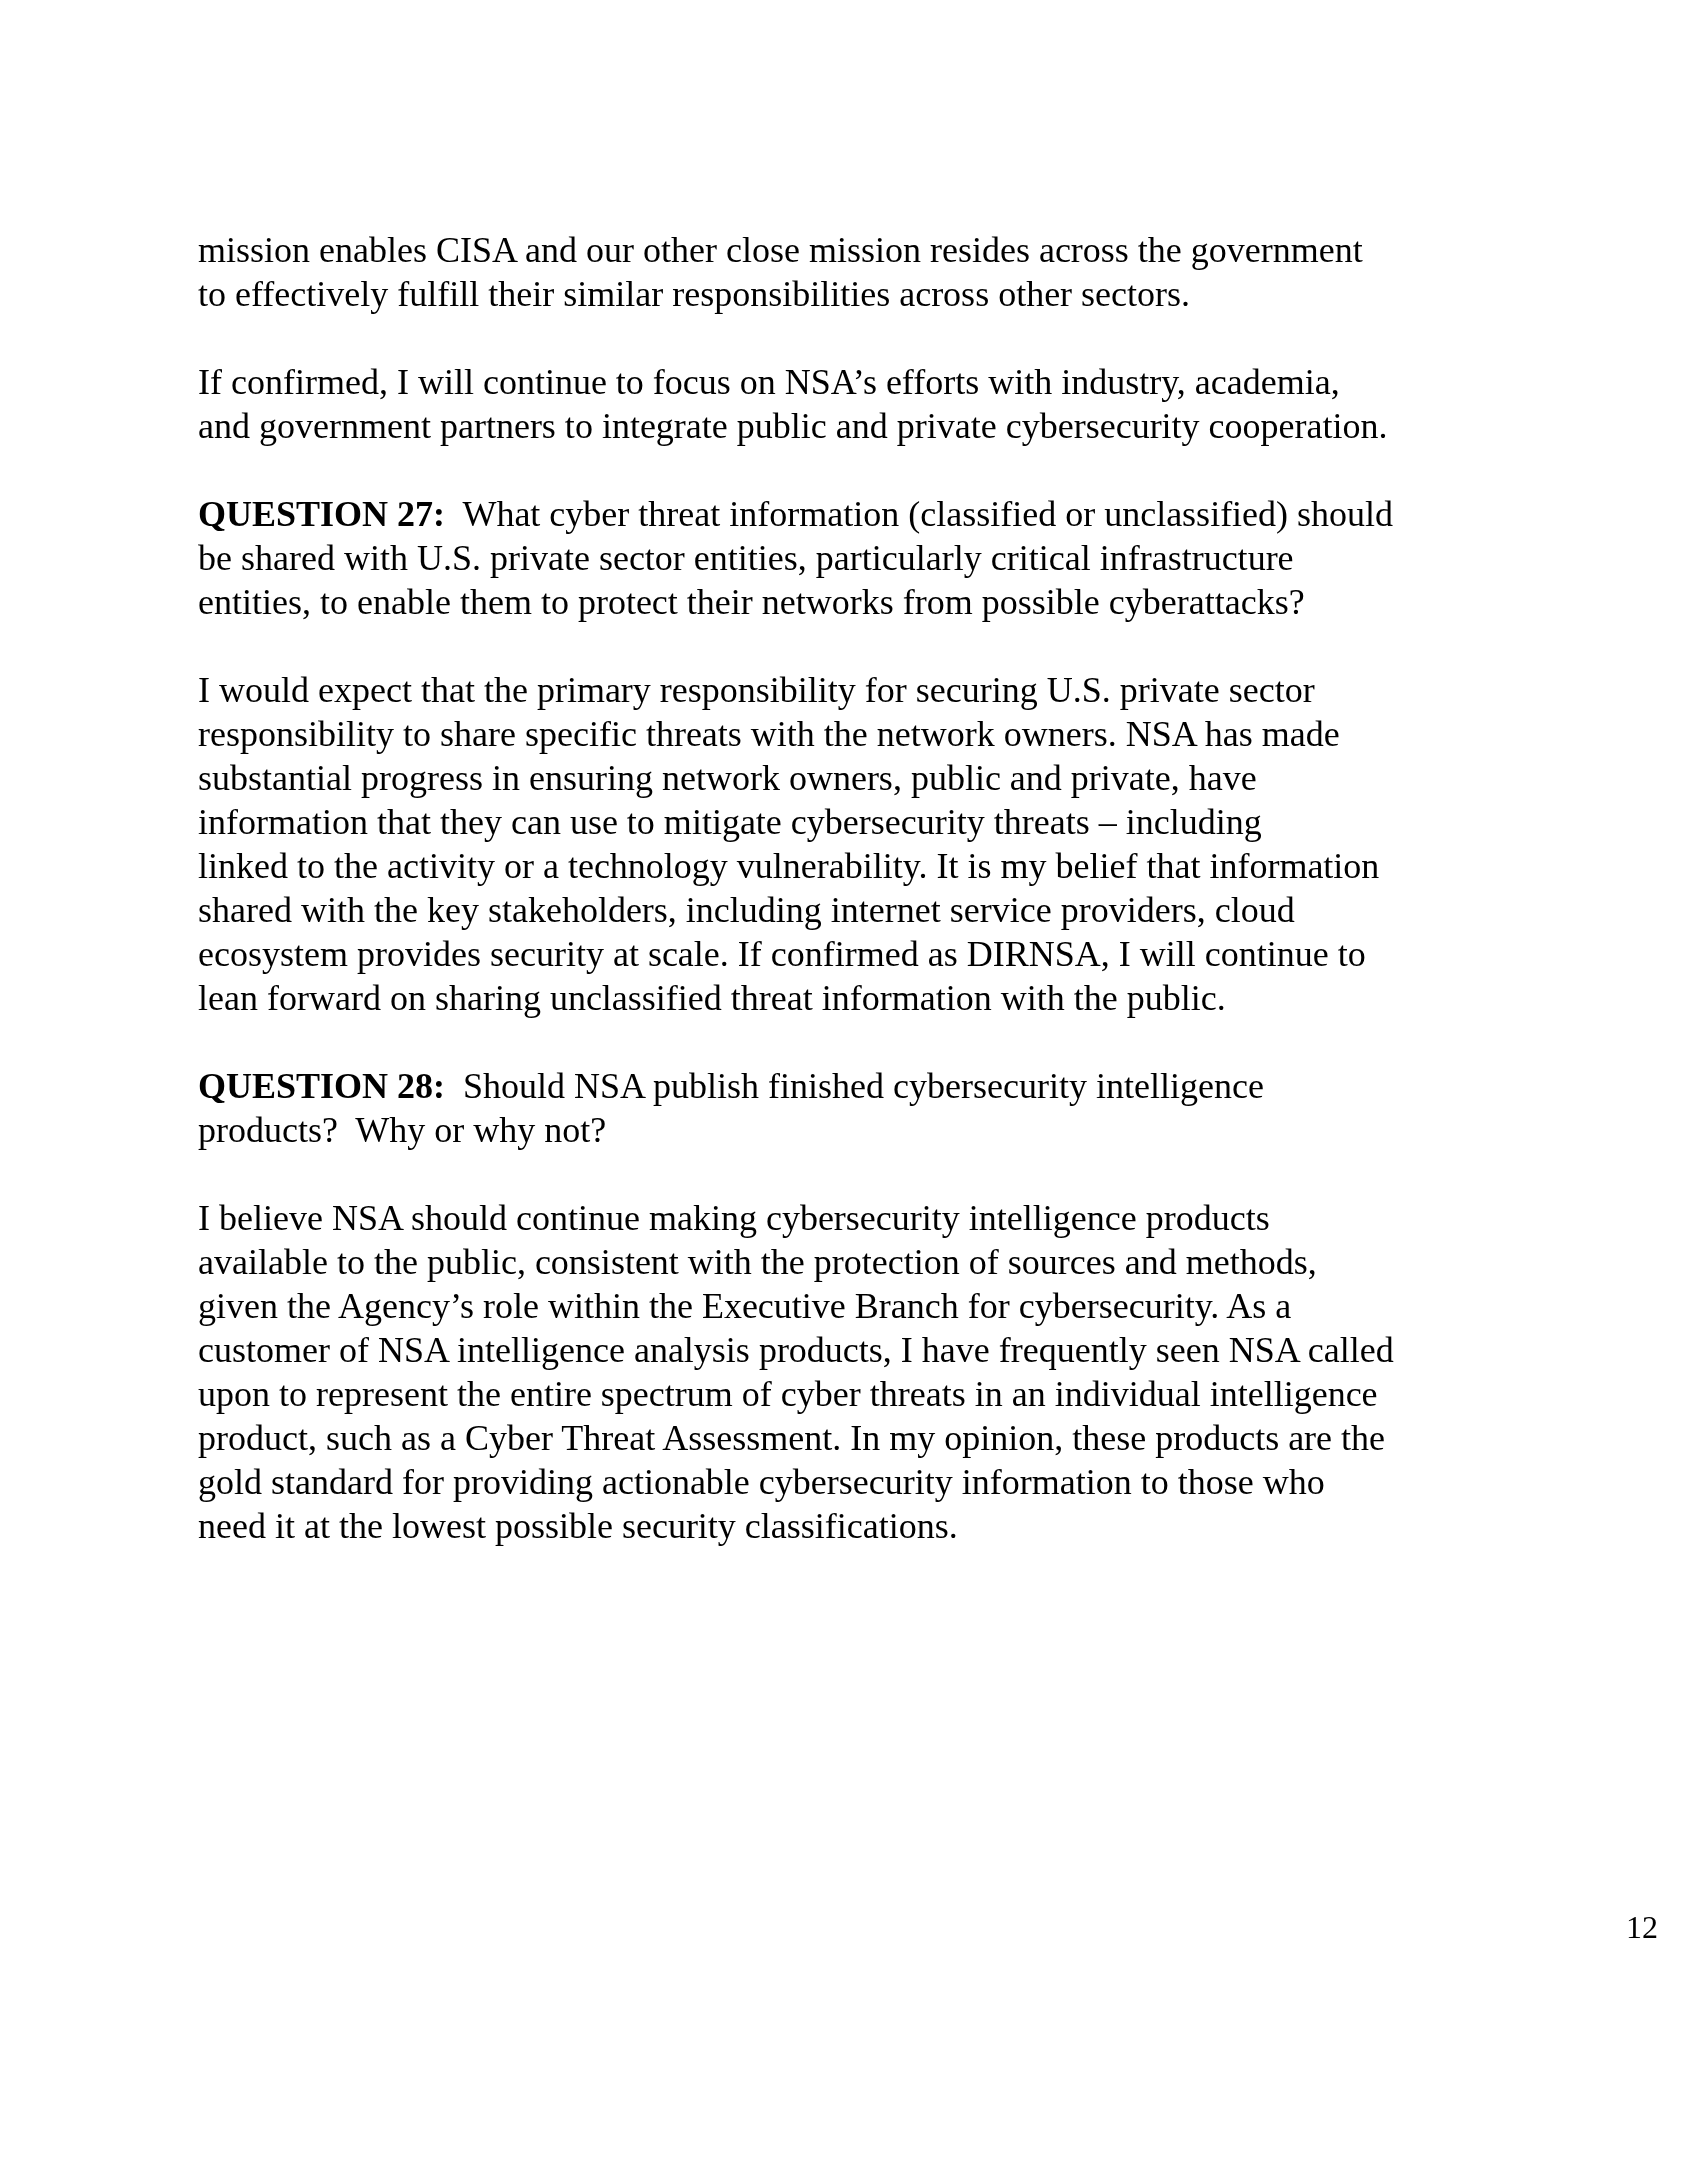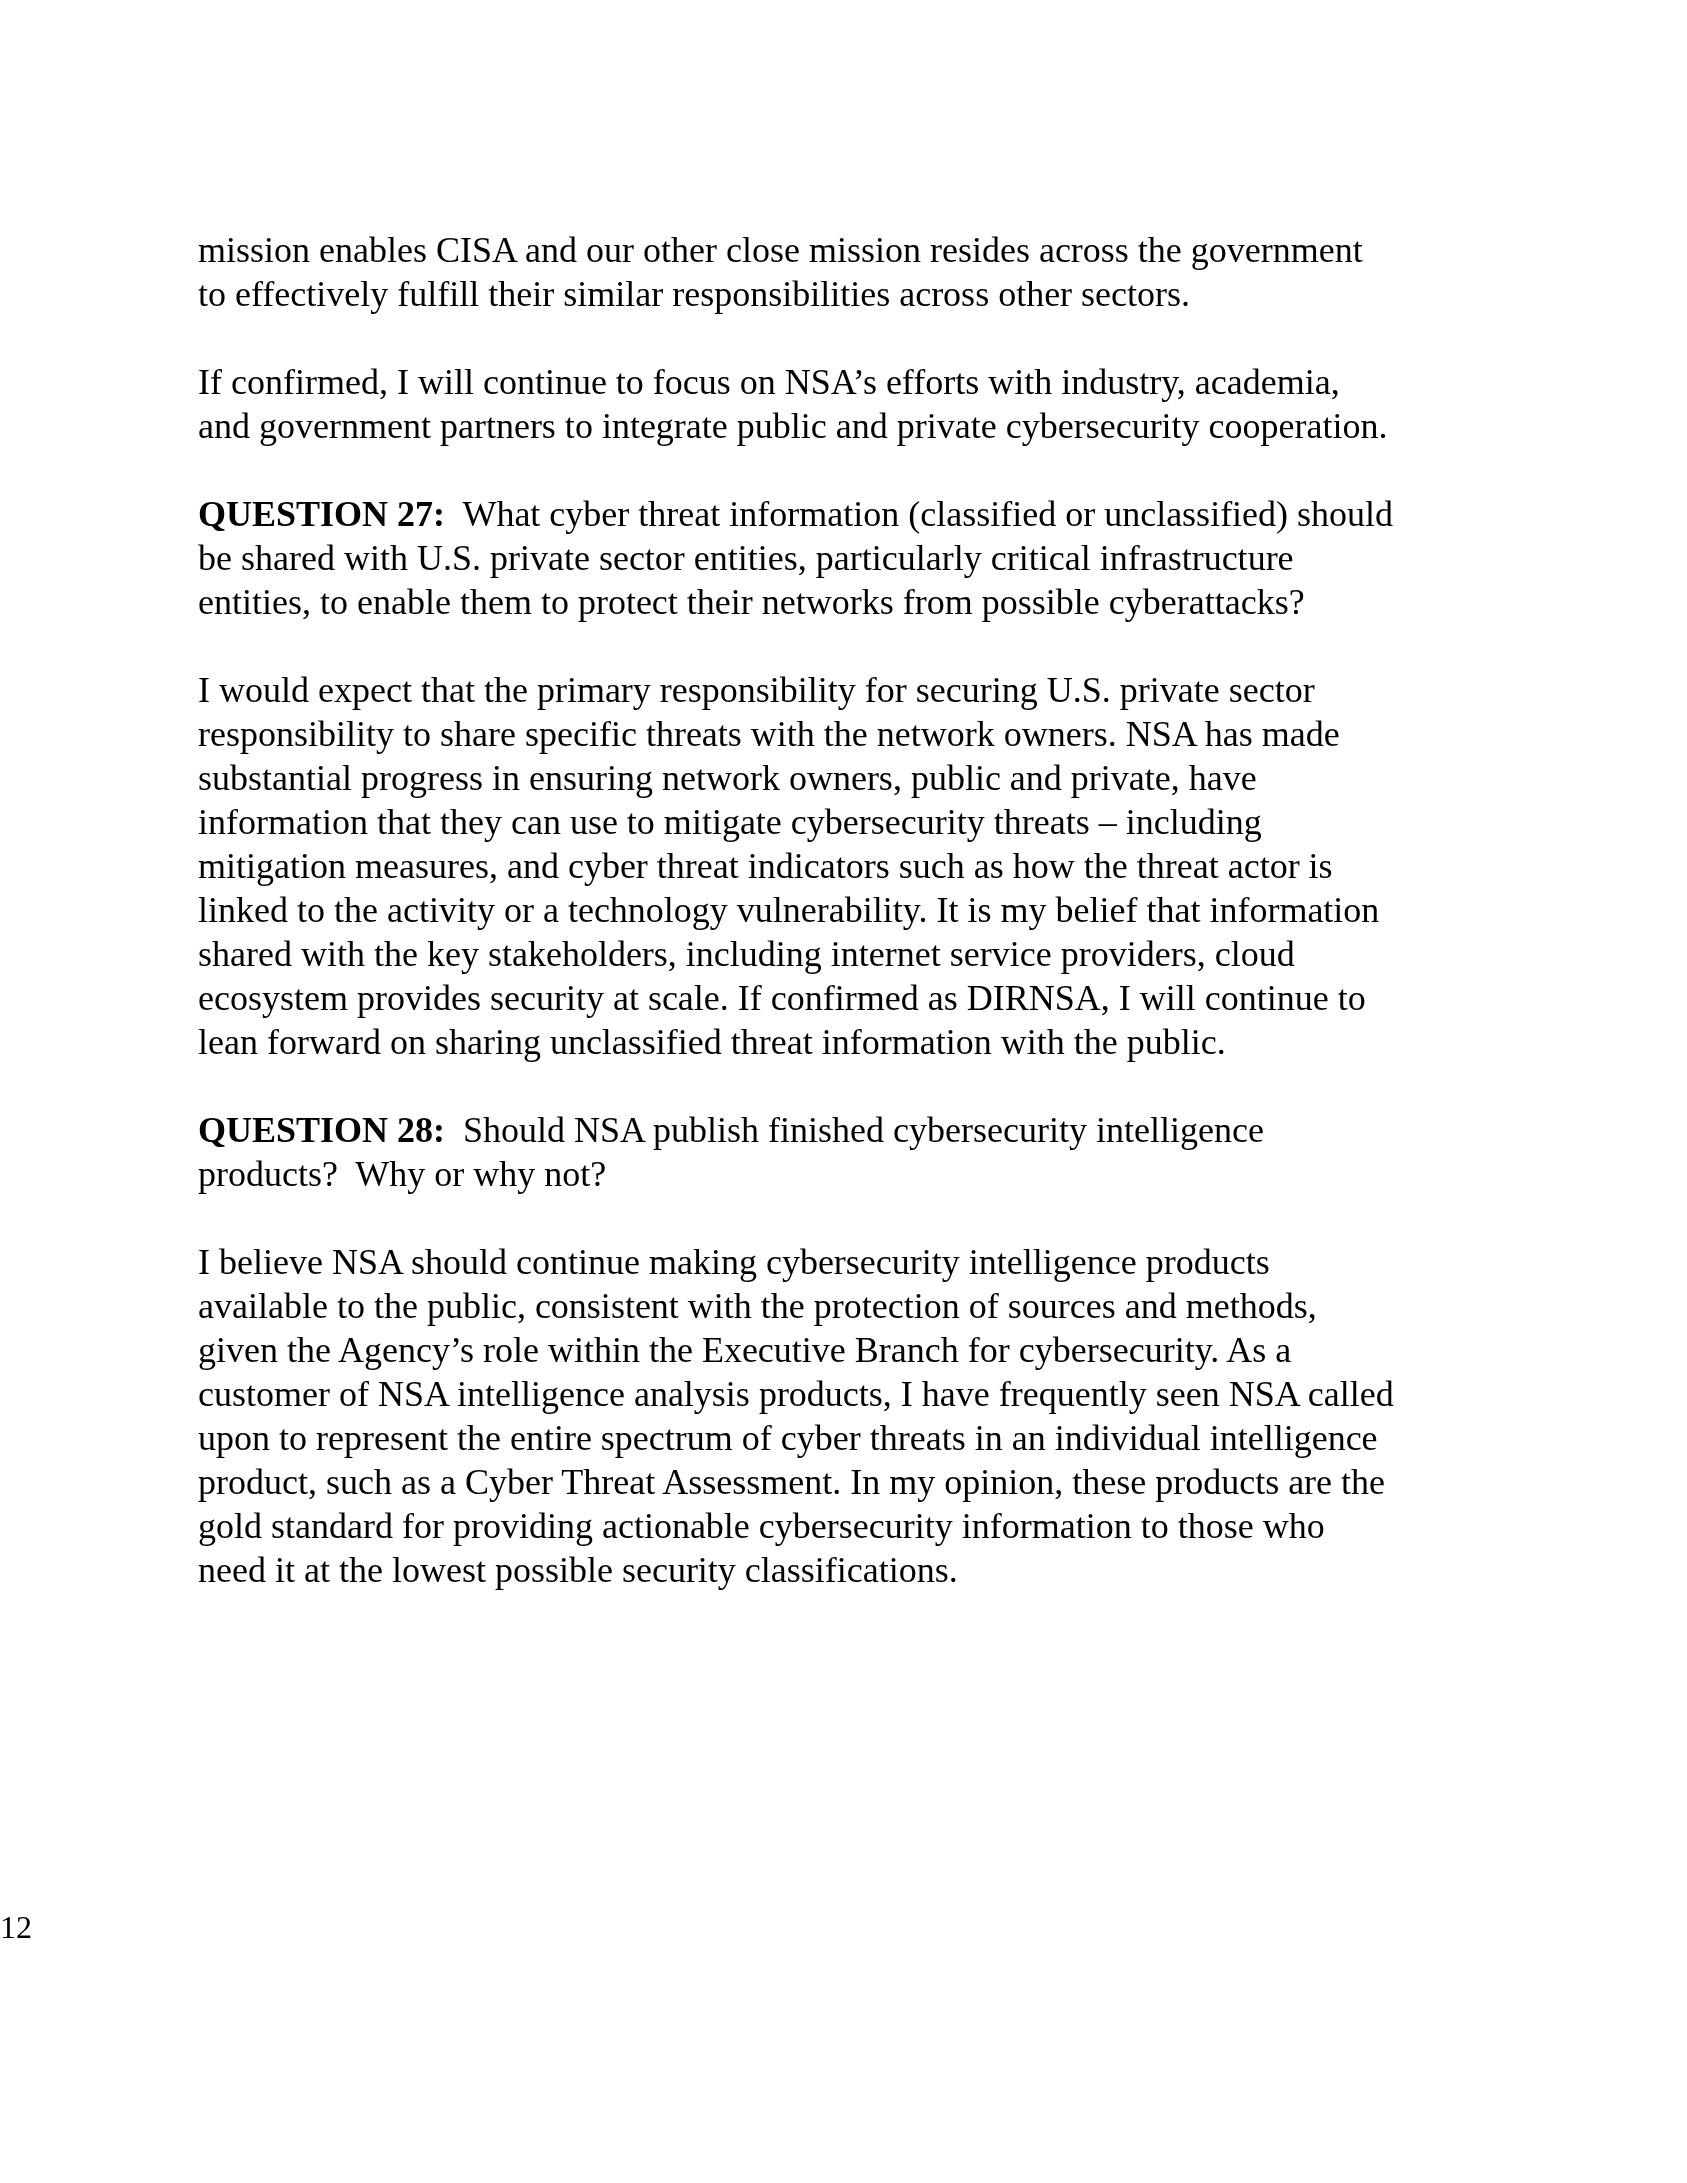--- a/index.html
+++ b/index.html
@@ -31,21 +31,21 @@
       margin: 0 0 44px 0;
     }
     .q-label {
       font-weight: bold;
     }
     .page-number {
       position: absolute;
       left: 0;
       width: 1658px;
       top: 1909px;
-      text-align: left;
+      text-align: right;
       font-size: 32px;
       line-height: 37px;
     }
   </style>
 </head>
 <body>
 
 <div class="page">
 
   <p class="para">
@@ -62,21 +62,20 @@
     <span class="line"><span class="q-label">QUESTION 27:</span>&nbsp; <span>What cyber threat information (classified or unclassified) should</span></span>
     <span class="line">be shared with U.S. private sector entities, particularly critical infrastructure</span>
     <span class="line">entities, to enable them to protect their networks from possible cyberattacks?</span>
   </p>
 
   <p class="para">
     <span class="line">I would expect that the primary responsibility for securing U.S. private sector</span>
     <span class="line">responsibility to share specific threats with the network owners. NSA has made</span>
     <span class="line">substantial progress in ensuring network owners, public and private, have</span>
     <span class="line">information that they can use to mitigate cybersecurity threats – including</span>
-    <span class="line">mitigation measures, and cyber threat indicators such as how the threat actor is</span>
     <span class="line">linked to the activity or a technology vulnerability. It is my belief that information</span>
     <span class="line">shared with the key stakeholders, including internet service providers, cloud</span>
     <span class="line">ecosystem provides security at scale. If confirmed as DIRNSA, I will continue to</span>
     <span class="line">lean forward on sharing unclassified threat information with the public.</span>
   </p>
 
   <p class="para">
     <span class="line"><span class="q-label">QUESTION 28:</span>&nbsp; <span>Should NSA publish finished cybersecurity intelligence</span></span>
     <span class="line" style="white-space: pre;">products?  Why or why not?</span>
   </p>

